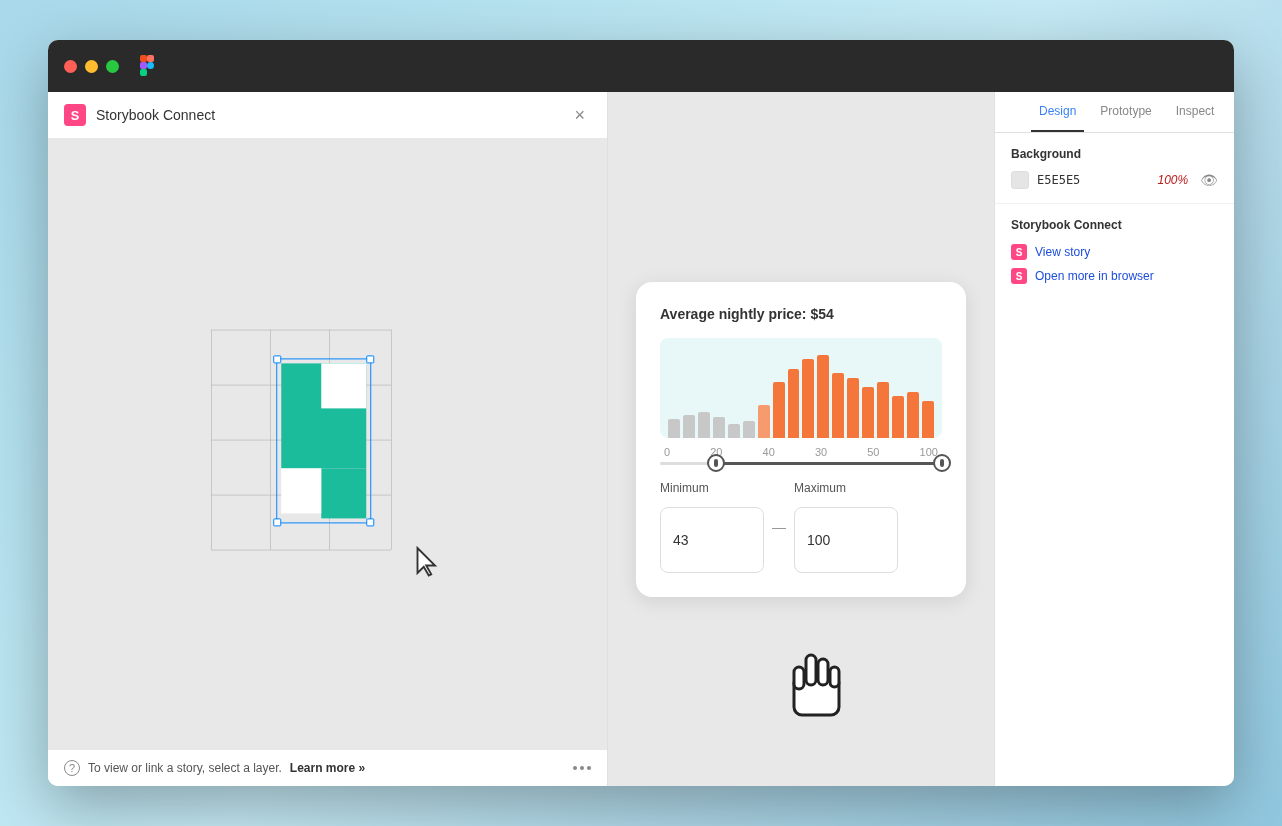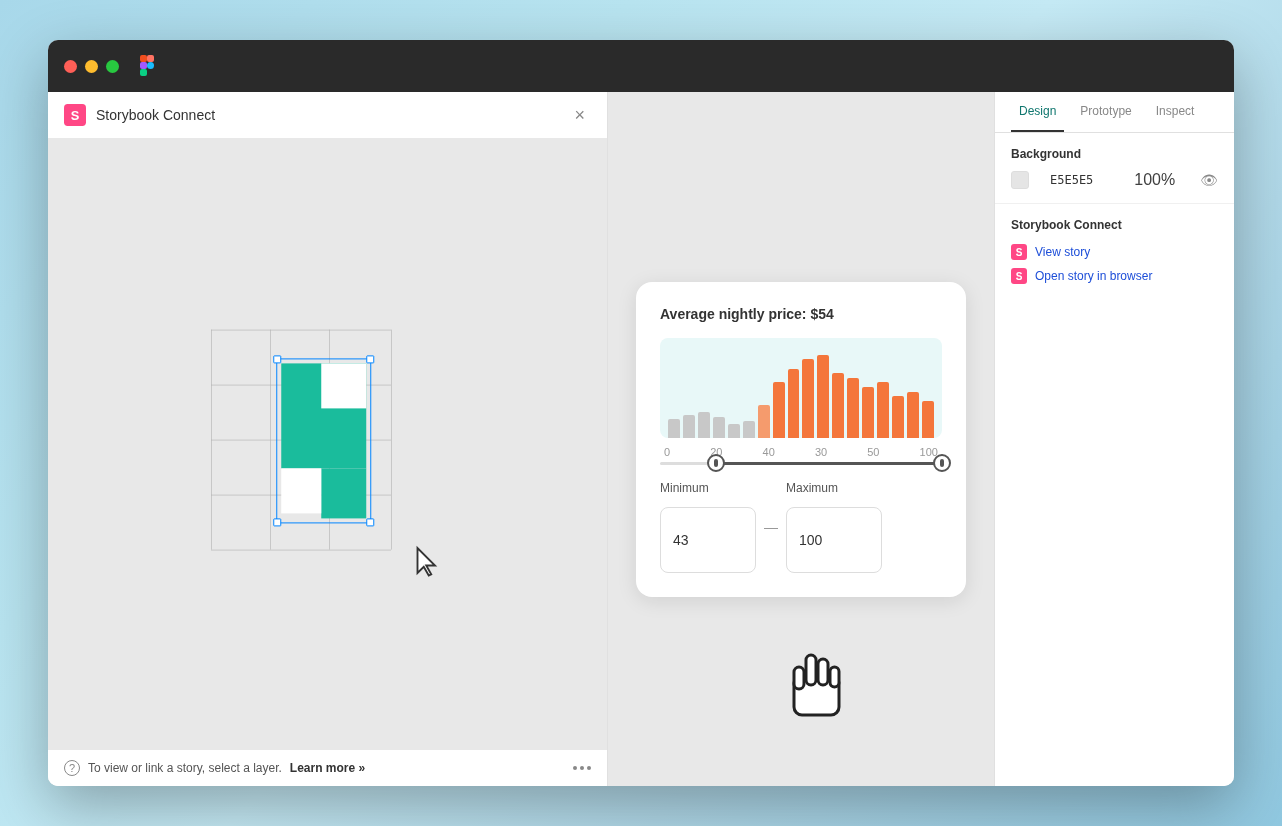--- a/index.html
+++ b/index.html
@@ -285,21 +285,21 @@
       font-size: 12px;
       color: #555;
       display: block;
       margin-bottom: 4px;
     }
     .minmax-input {
       border: 1.5px solid #ddd;
       border-radius: 8px;
       padding: 24px 12px;
       font-size: 14px;
-      width: 96px;
+      width: 104px;
       color: #333;
       outline: none;
       margin-top: 8px;
     }
     .dash {
       color: #999;
       font-size: 14px;
     }
 
     
@@ -320,23 +320,24 @@
     }
     .panel-tab {
       padding: 12px 8px;
       font-size: 12px;
       cursor: pointer;
       color: #888;
       border-bottom: 2px solid transparent;
       margin-right: 8px;
     }
     .panel-tab.active {
-      color: #0f766e;
+      color: #3b82f6;
       font-weight: 500;
       border-bottom-color: #333;
+      margin-left: 20px;
     }
 
     
     .panel-section {
       padding: 14px 16px;
       border-bottom: 1px solid #f0f0f0;
     }
     .section-title {
       font-size: 12px;
       font-weight: 600;
@@ -351,37 +352,38 @@
     .section-add {
       font-size: 18px;
       color: #888;
       cursor: pointer;
     }
 
     
     .bg-color-row {
       display: flex;
       align-items: center;
-      gap: 21px;
+      gap: 8px;
     }
     .color-swatch {
       width: 18px;
       height: 18px;
       border: 1px solid #ddd;
       border-radius: 3px;
     }
     .color-hex {
       font-size: 12px;
       color: #333;
       font-family: monospace;
     }
     .color-opacity {
-      font-size: 16px;
-      color: #404040;
+      font-size: 12px;
+      color: #b91c1c;
       margin-left: auto;
+      font-style: italic;
     }
     .eye-icon {
       margin-left: 4px;
       font-size: 14px;
       color: #888;
       cursor: pointer;
     }
 
     
     .sb-section {
@@ -616,19 +618,19 @@
             <rect width="16" height="16" rx="3" fill="#ff4785"></rect>
             <text x="8" y="12" text-anchor="middle" fill="white" font-size="10" font-weight="bold">S</text>
           </svg>
           <span class="sb-link-text">View story</span>
         </div>
         <div class="sb-link">
           <svg class="sb-link-icon" viewBox="0 0 16 16">
             <rect width="16" height="16" rx="3" fill="#ff4785"></rect>
             <text x="8" y="12" text-anchor="middle" fill="white" font-size="10" font-weight="bold">S</text>
           </svg>
-          <span class="sb-link-text">Open story in browser</span>
+          <span class="sb-link-text">Open more in browser</span>
         </div>
       </div>
     </div>
 
   </div>
 </div>
 
 </body></html>

